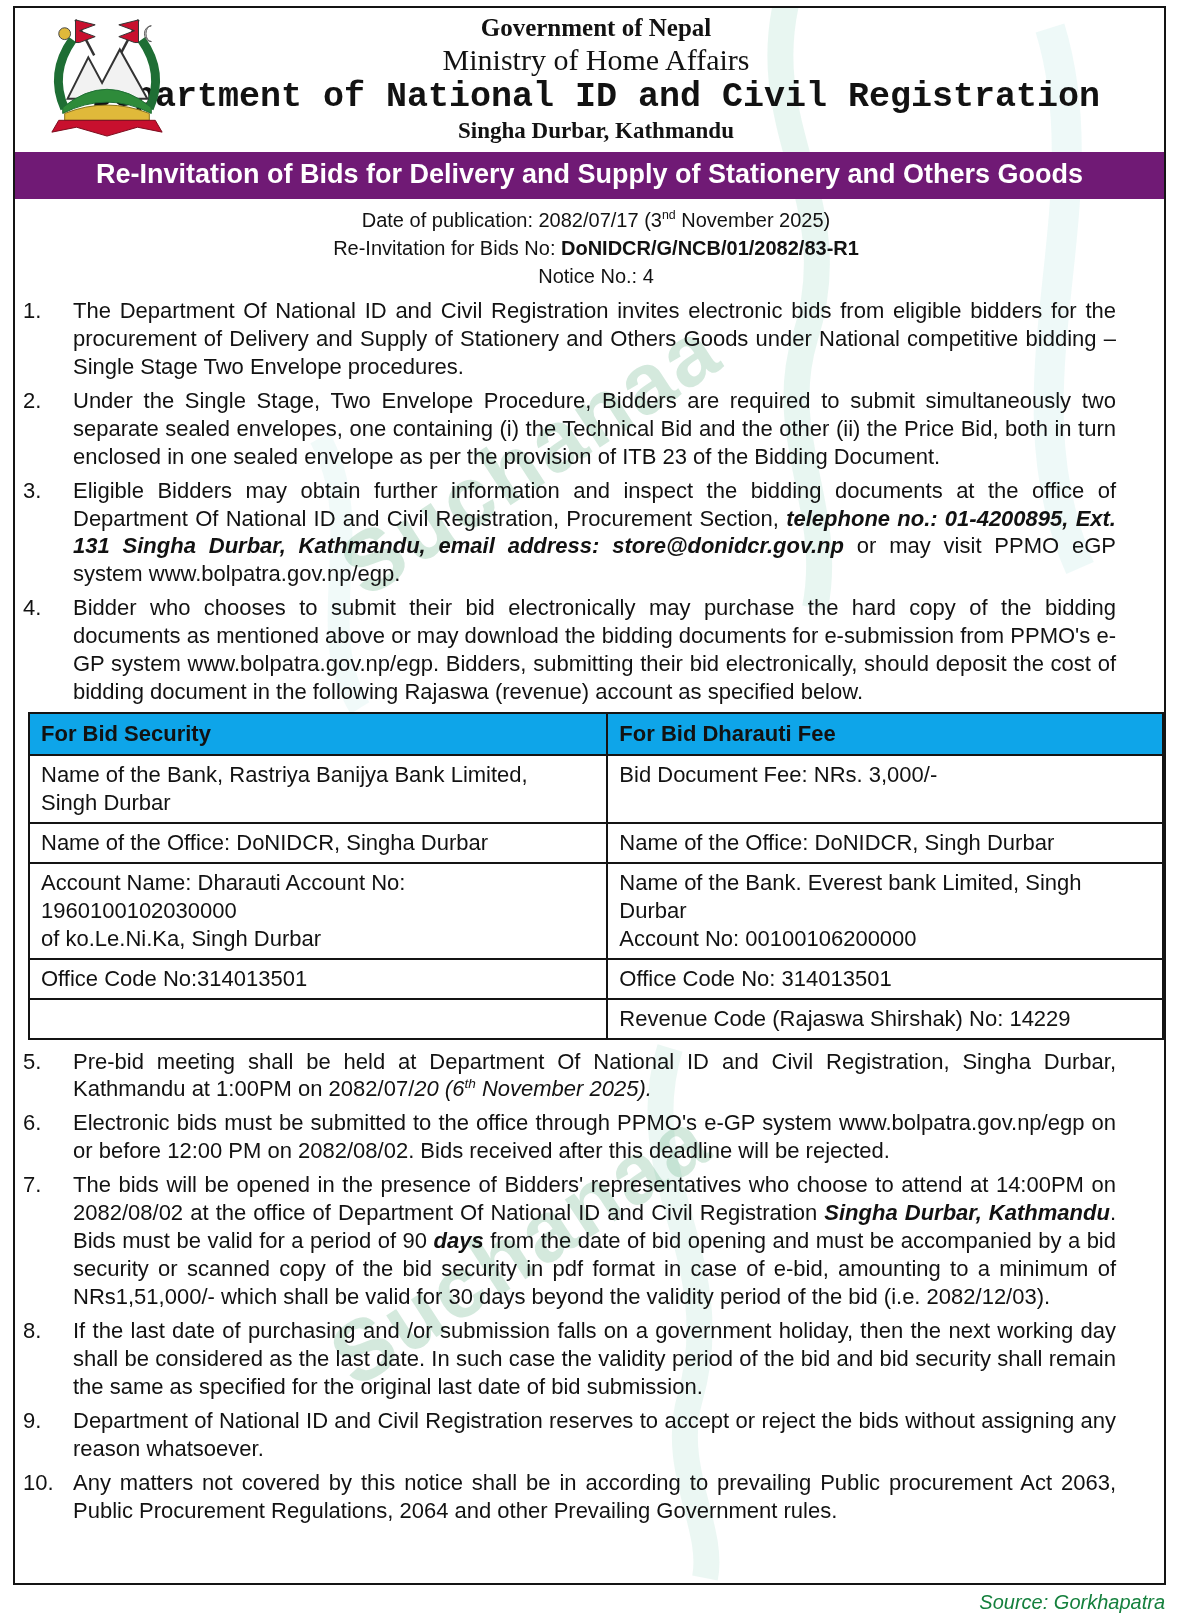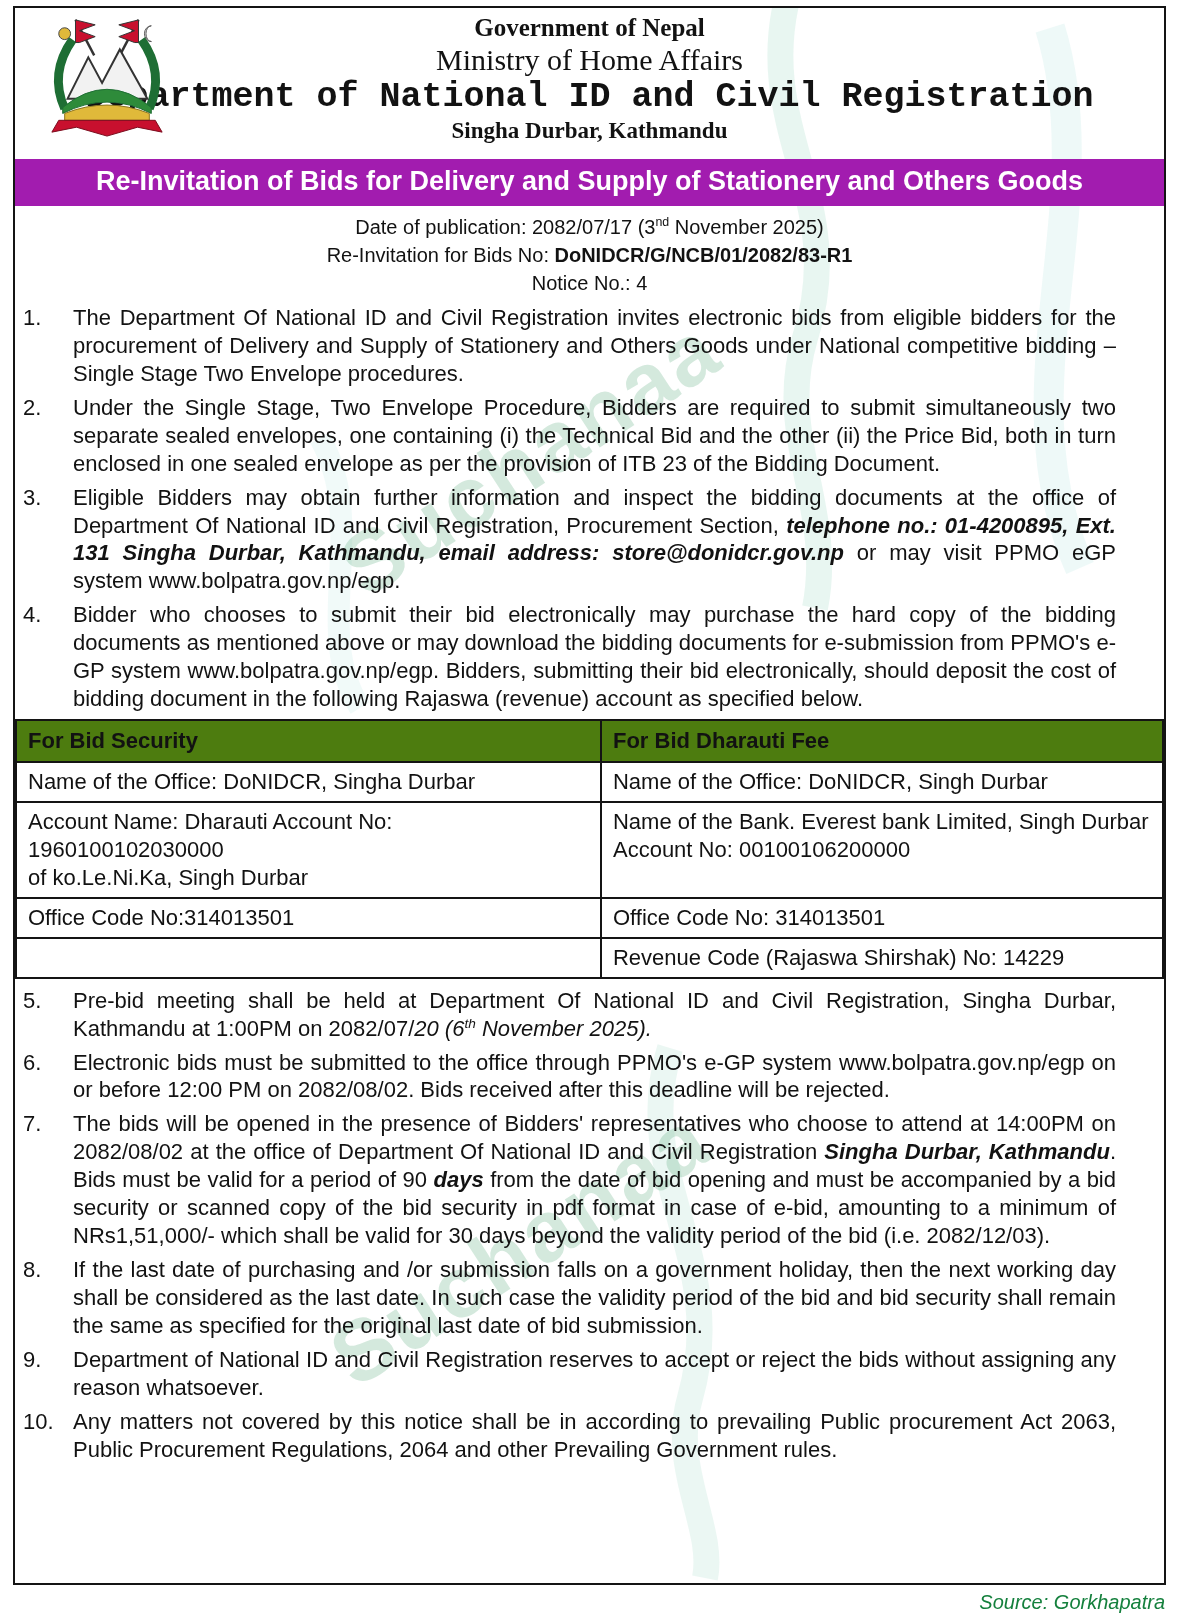--- a/index.html
+++ b/index.html
@@ -4,58 +4,58 @@
 <style>
   html,body{margin:0;padding:0;}
   body{
     width:1181px;height:1621px;position:relative;background:#ffffff;
     font-family:"Liberation Sans",sans-serif;color:#121212;overflow:hidden;
   }
   .doc{
     position:absolute;left:13px;top:6px;width:1153px;height:1579px;
     border:2px solid #141414;box-sizing:border-box;overflow:hidden;background:#fff;
   }
-  .sec{position:relative;z-index:1;}
+  .sec{position:relative;z-index:1;padding-left:13px;}
   
   .deco{position:absolute;inset:0;z-index:0;pointer-events:none;}
   .wm{
     position:absolute;z-index:0;pointer-events:none;
     transform:rotate(-33deg);font-weight:700;
     color:rgba(88,170,125,0.26);letter-spacing:3px;
     font-size:86px;font-family:"Liberation Sans",sans-serif;
   }
   .wm1{left:300px;top:400px;}
   .wm2{left:290px;top:1190px;}
   
   .hdr{text-align:center;padding-top:6px;}
   .logo{position:absolute;left:28px;top:4px;width:128px;height:130px;}
   .h1{font-family:"Liberation Serif",serif;font-weight:700;font-size:25px;line-height:1.15;}
   .h2{font-family:"Liberation Serif",serif;font-weight:400;font-size:30px;line-height:1.15;}
   .h3{font-family:Liberation Mono, monospace;font-weight:700;font-size:35px;line-height:1.15;}
   .h4{font-family:"Liberation Serif",serif;font-weight:700;font-size:23px;line-height:1.15;}
   .title-bar{
-    margin-top:15px;background:#a21caf;color:#ffffff;text-align:center;
+    margin-top:8px;background:#701a75;color:#ffffff;text-align:center;
     font-weight:700;font-size:27px;padding:7px 0 9px;
   }
   .pub{text-align:center;font-size:20px;line-height:1.3;margin:8px 0 6px;}
   .pub-line{min-height:28px;}
   ol.items{list-style:none;margin:0;padding:0 48px 0 8px;}
   ol.items li{display:flex;margin:0 0 6px;}
   .num{width:50px;flex:none;font-size:22px;line-height:1.27;}
   .txt{flex:1;font-size:22px;line-height:1.27;text-align:justify;}
   .b{font-weight:700;}
   .i{font-style:italic;}
   sup{font-size:0.62em;line-height:0;}
   .tbl-wrap{margin:2px 0 8px;}
   table{width:100%;border-collapse:collapse;table-layout:fixed;}
   th,td{
     border:2px solid #141414;font-size:22px;line-height:1.27;
     padding:5px 11px;vertical-align:top;text-align:left;white-space:pre-line;
   }
-  th{background:#4d7c0f;font-weight:700;padding:6px 11px;}
+  th{background:#0ea5e9;font-weight:700;padding:6px 11px;}
   col.c1{width:51%;} col.c2{width:49%;}
   .source{
     position:absolute;right:16px;bottom:7px;z-index:1;
     font-style:italic;font-size:20px;color:#15803d;
   }
 </style>
 </head>
 <body>
 
 <div class="doc">
@@ -129,20 +129,25 @@
           <col class="c2">
         </colgroup>
       <thead>
         <tr>
           <th>For Bid Security</th>
           <th>For Bid Dharauti Fee</th>
         </tr>
       </thead>
       <tbody id="table-body">
           <tr>
+            <td>Name of the Bank, Rastriya Banijya Bank Limited,
+Singh Durbar</td>
+            <td>Bid Document Fee: NRs. 3,000/-</td>
+          </tr>
+          <tr>
             <td>Name of the Office: DoNIDCR, Singha Durbar</td>
             <td>Name of the Office: DoNIDCR, Singh Durbar</td>
           </tr>
           <tr>
             <td>Account Name: Dharauti Account No: 1960100102030000
 of ko.Le.Ni.Ka, Singh Durbar</td>
             <td>Name of the Bank. Everest bank Limited, Singh Durbar
 Account No: 00100106200000</td>
           </tr>
           <tr>

